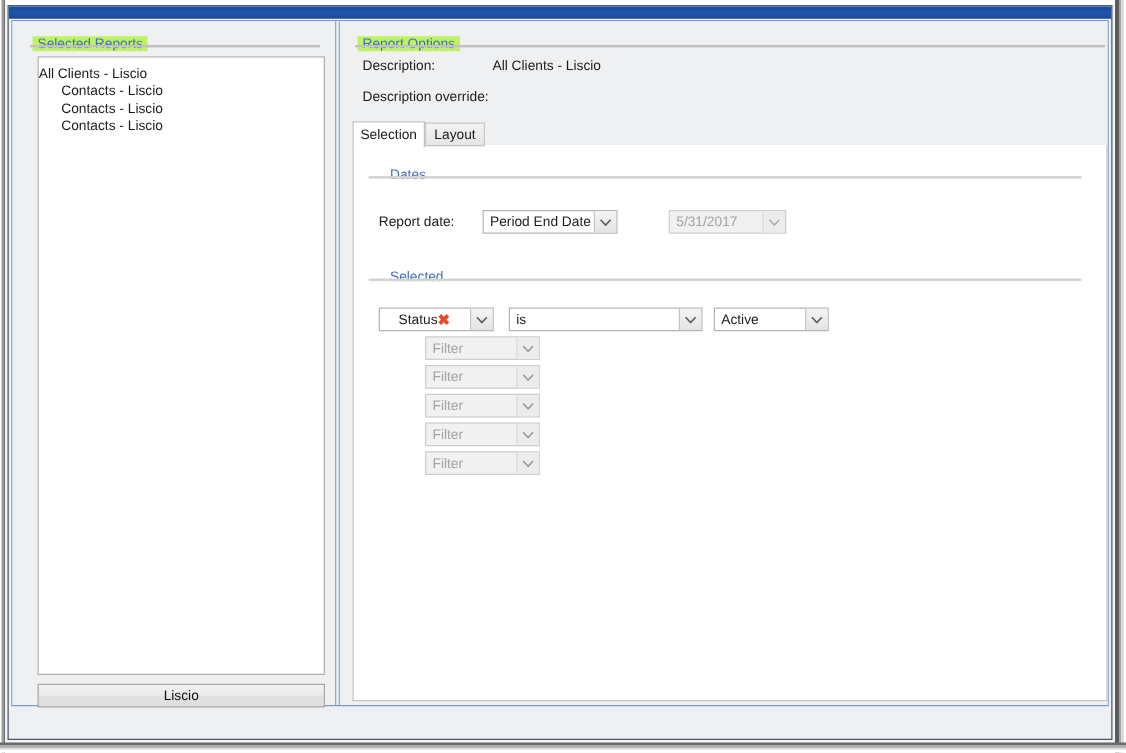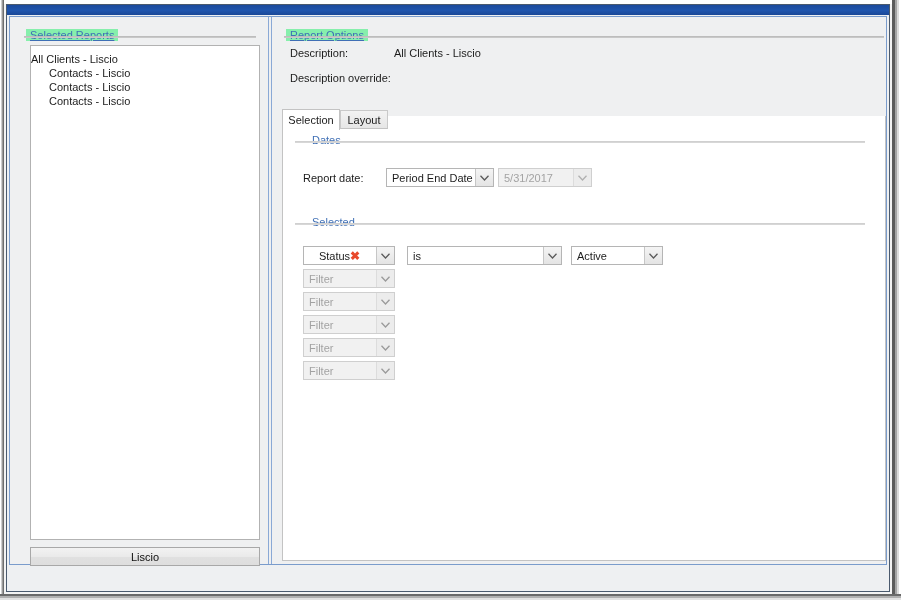--- a/index.html
+++ b/index.html
@@ -64,24 +64,23 @@
 
   
   #left-pane {
     position:absolute; left:0; top:0; width:256px; height:547px;
     background:#eff0f1;
   }
   .gb-title {
     position:absolute;
     color:#3f6fb5;
     font-size:11px;
-    background:#86efac;
+    background:#bef264;
     padding:0 4px;
     white-space:nowrap;
-    text-decoration:underline;
   }
   .gb-line {
     position:absolute;
     height:1px;
     background:#c8c8c8;
     border-top:1px solid #bdbdbd;
   }
   #selected-reports-title { left:16px; top:12px; }
   #selected-reports-line  { left:14px; top:19px; width:232px; }
 
@@ -142,21 +141,20 @@
   
   #tabstrip {
     position:absolute; left:8px; top:80px; width:604px; height:19px;
   }
   .tab {
     position:absolute; top:0; height:19px;
     font-size:11px; color:#1c1c1c;
     display:flex; align-items:center; justify-content:center;
     box-sizing:border-box;
     cursor:pointer;
-    margin-top:12px;
   }
   #tab-selection {
     left:0; width:58px; height:21px;
     background:#ffffff;
     border:1px solid #c3c3c3;
     border-bottom:none;
     z-index:3;
   }
   #tab-layout {
     left:58px; width:48px;
@@ -216,20 +214,21 @@
     border-left:1px solid #c6c6c6;
     display:flex; align-items:center; justify-content:center;
     flex:0 0 17px;
   }
   .combo .arrow svg { display:block; }
   .combo.disabled {
     background:#f1f1f1;
     border-color:#cfcfcf;
     color:#a3a3a3;
     cursor:default;
+    margin-left:37px;
   }
   .combo.disabled .arrow {
     background:#ececec;
     border-left:1px solid #dcdcdc;
   }
   .combo.field-combo .ctext { display:flex; align-items:center; justify-content:center; padding-right:4px;}
 
   #report-date-combo { left:103px; top:52px; width:108px; }
   #report-date-picker{ left:215px; top:52px; width:94px; }
 

